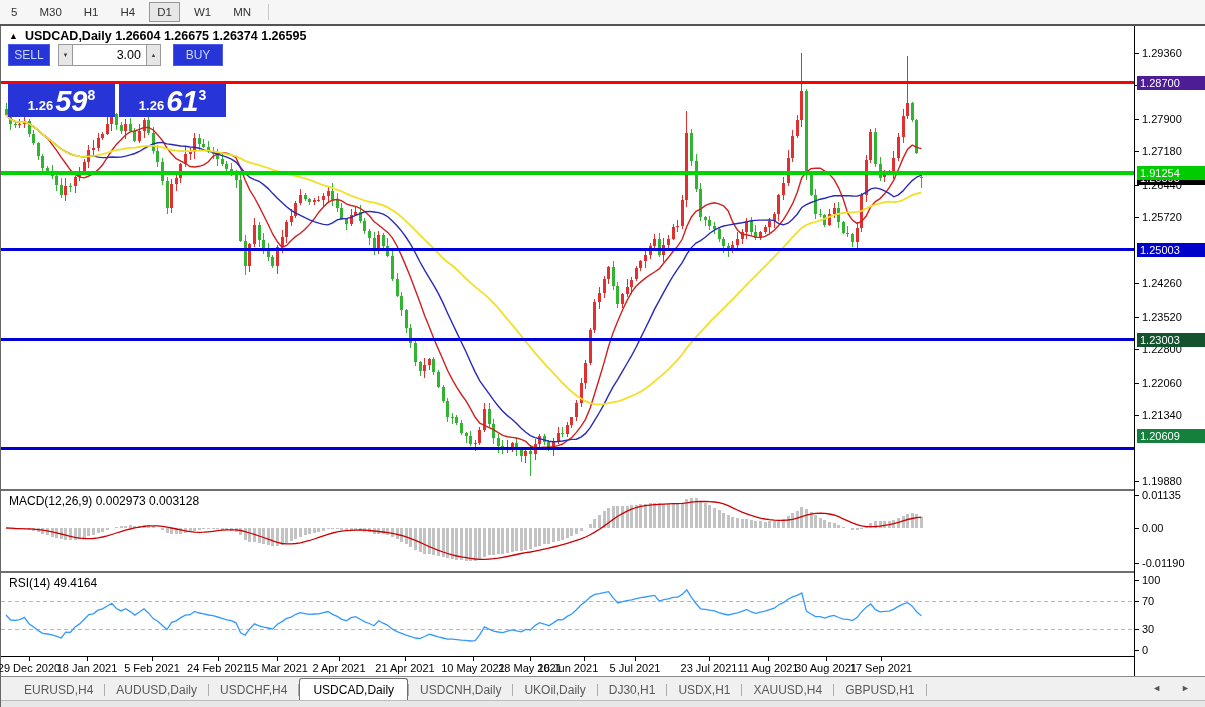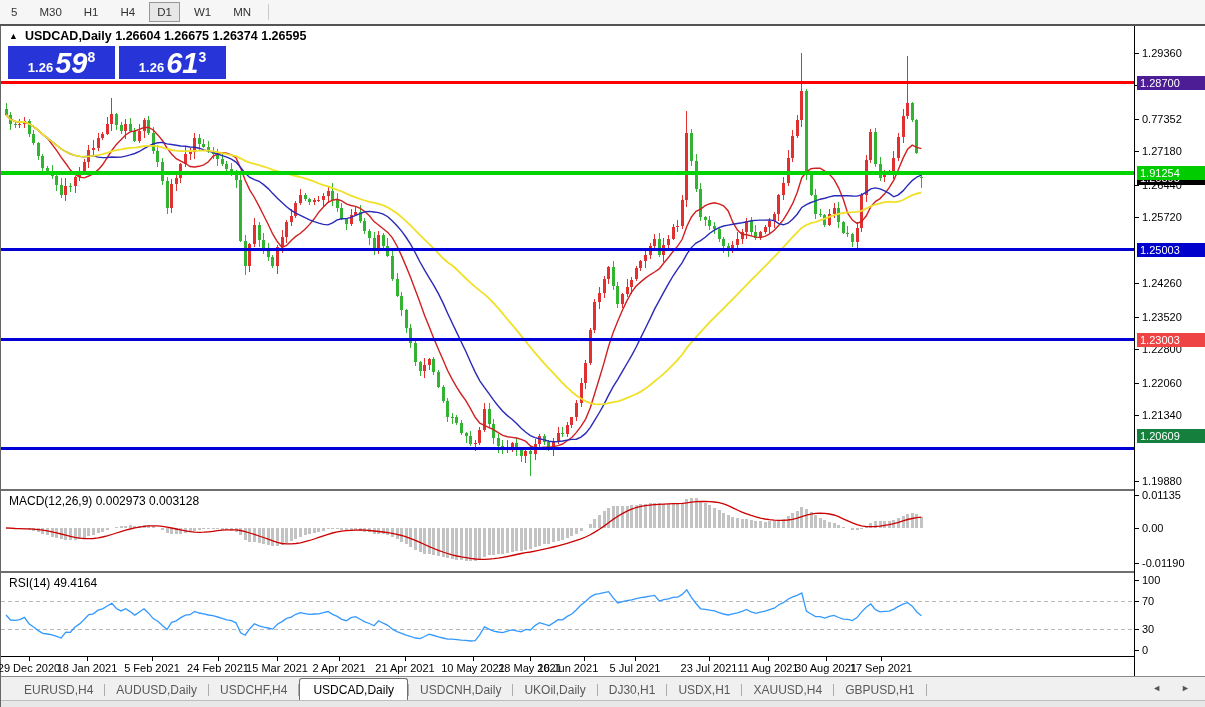--- a/index.html
+++ b/index.html
@@ -27,21 +27,21 @@
   #tp-row1{display:flex;align-items:stretch;height:22px;}
   .tp-btn{background:#2634d8;border:1px solid #4c5ae6;color:#c8d8fa;font-size:12px;
           display:flex;align-items:center;justify-content:center;cursor:pointer;}
   #sell-btn{width:40px;}
   #buy-btn{width:48px;margin-left:12px;}
   .spin-btn{width:13px;background:#e6e6e6;border:1px solid #9a9a9a;color:#444;font-size:6px;
             display:flex;align-items:center;justify-content:center;cursor:pointer;}
   #lot-input{width:68px;border:1px solid #9a9a9a;border-left:0;border-right:0;text-align:right;
              font-size:12.5px;padding:0 5px 0 0;font-family:inherit;}
   #tp-row1 .gap{width:8px;}
-  #tp-row2{display:flex;margin-top:2px;}
+  #tp-row2{display:flex;margin-top:18px;}
   .price-box{background:#2634d8;color:#fff;height:33px;display:flex;align-items:center;justify-content:center;}
   #sell-box{width:107px;}
   #buy-box{width:107px;margin-left:4px;}
   .pb-small{font-size:13px;font-weight:bold;margin-right:2px;margin-top:10px;}
   .pb-big{font-size:29px;font-weight:bold;line-height:30px;font-style:italic;}
   .pb-sup{font-size:14px;font-weight:bold;align-self:flex-start;margin-top:3px;}
   
   #price-axis{position:absolute;left:1133px;top:0;width:72px;height:650px;background:#fff;border-left:1px solid #000;}
   .y-tick{position:absolute;left:0;width:4px;height:1px;background:#000;}
   .y-label{position:absolute;left:7px;transform:translateY(-50%);font-size:11px;color:#000;white-space:nowrap;z-index:1;}
@@ -95,20 +95,28 @@
         <line x1="0" x2="1133" y1="422.0" y2="422.0" stroke="#0000d6" stroke-width="3" shape-rendering="crispEdges"></line>
       </svg>
 
     <div id="chart-header">
       <span id="collapse-arrow">▲</span>
       <span>USDCAD,Daily</span>
       <span> 1.26604 1.26675 1.26374 1.26595</span>
     </div>
 
     <div id="trade-panel">
+      <div id="tp-row1">
+        <div id="sell-btn" class="tp-btn">SELL</div>
+        <div class="gap"></div>
+        <div class="spin-btn">▼</div>
+        <input id="lot-input" value="3.00" style="">
+        <div class="spin-btn">▲</div>
+        <div id="buy-btn" class="tp-btn">BUY</div>
+      </div>
       <div id="tp-row2">
         <div id="sell-box" class="price-box">
           <span class="pb-small">1.26</span>
           <span class="pb-big">59</span>
           <span class="pb-sup">8</span>
         </div>
         <div id="buy-box" class="price-box">
           <span class="pb-small">1.26</span>
           <span class="pb-big">61</span>
           <span class="pb-sup">3</span>
@@ -162,21 +170,21 @@
         <div class="x-label" style="left:825px">30 Aug 2021</div>
         <div class="x-tick" style="left:880px"></div>
         <div class="x-label" style="left:880px">17 Sep 2021</div>
       </div>
     <div id="price-axis">
         <div class="y-tick" style="top:27px"></div>
         <div class="y-label" style="top:27px">1.29360</div>
         <div class="y-tick" style="top:59px"></div>
         <div class="y-label" style="top:59px">1.28640</div>
         <div class="y-tick" style="top:93px"></div>
-        <div class="y-label" style="top:93px">0.77352</div>
+        <div class="y-label" style="top:93px">1.27900</div>
         <div class="y-tick" style="top:125px"></div>
         <div class="y-label" style="top:125px">1.27180</div>
         <div class="y-tick" style="top:159px"></div>
         <div class="y-label" style="top:159px">1.26440</div>
         <div class="y-tick" style="top:191px"></div>
         <div class="y-label" style="top:191px">1.25720</div>
         <div class="y-tick" style="top:257px"></div>
         <div class="y-label" style="top:257px">1.24260</div>
         <div class="y-tick" style="top:291px"></div>
         <div class="y-label" style="top:291px">1.23520</div>
@@ -199,21 +207,21 @@
         <div class="y-tick" style="top:575px"></div>
         <div class="y-label" style="top:575px">70</div>
         <div class="y-tick" style="top:603px"></div>
         <div class="y-label" style="top:603px">30</div>
         <div class="y-tick" style="top:624px"></div>
         <div class="y-label" style="top:624px">0</div>
         <div class="y-badge" style="top:57px;background:#4c1d95">1.28700</div>
         <div class="y-badge" style="top:147px;background:#00cc00">1.91254</div>
         <div class="y-badge current" style="top:152px;background:#000000">1.26595</div>
         <div class="y-badge" style="top:224px;background:#0000cc">1.25003</div>
-        <div class="y-badge" style="top:314px;background:#ef4444">1.23003</div>
+        <div class="y-badge" style="top:314px;background:#14532d">1.23003</div>
         <div class="y-badge" style="top:410px;background:#15803d">1.20609</div>
       </div>
 
     <div id="tab-bar">
       <div style="width:12px"></div>
       <div class="sym-tab">EURUSD,H4</div>
         <div class="tab-div"></div>
         <div class="sym-tab">AUDUSD,Daily</div>
         <div class="tab-div"></div>
         <div class="sym-tab">USDCHF,H4</div>

